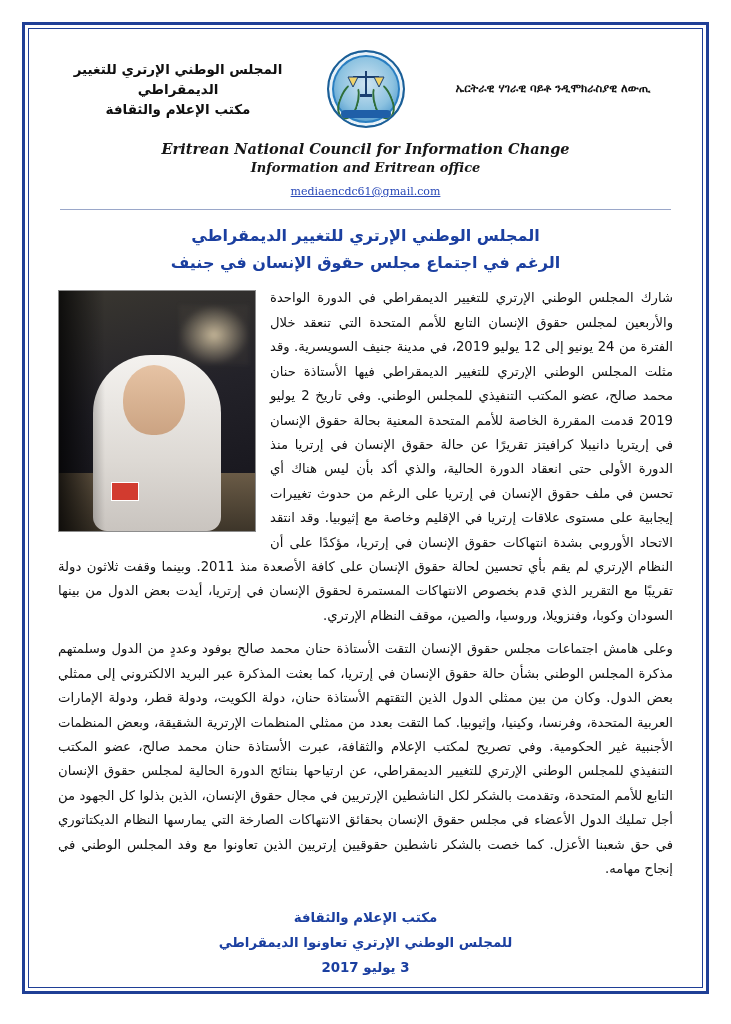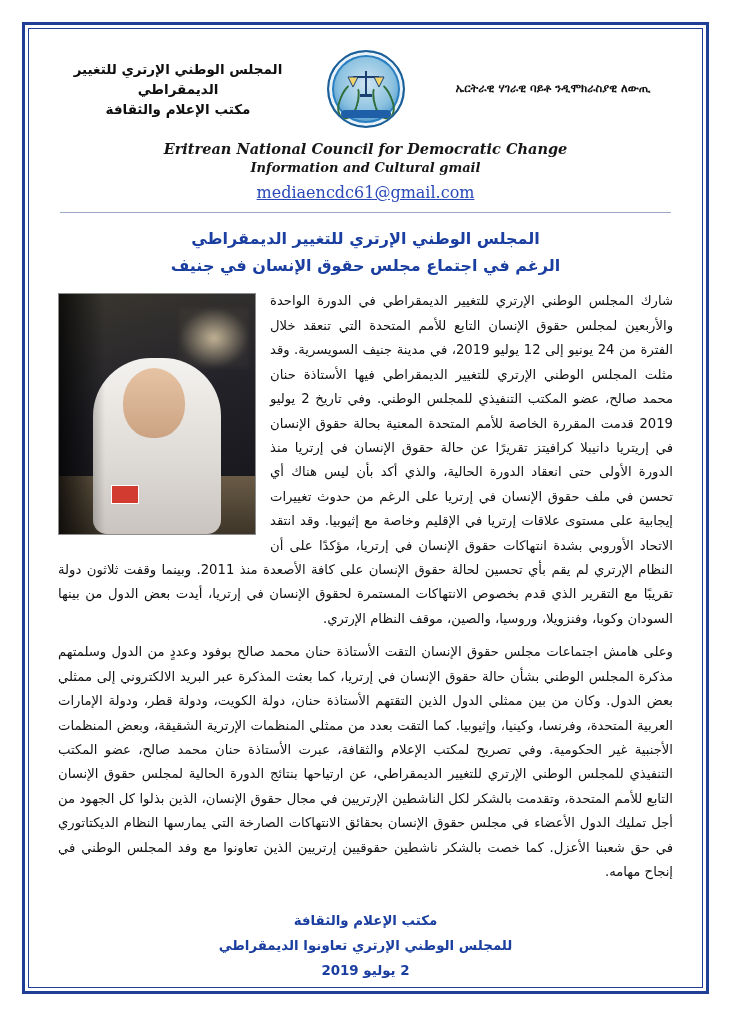--- a/index.html
+++ b/index.html
@@ -142,21 +142,21 @@
   }
   .org-title .t2 {
     font-family: "DejaVu Serif", serif;
     font-style: italic;
     font-weight: bold;
     font-size: 13px;
     color: #161616;
   }
   .org-title .email {
     font-family: "DejaVu Serif", serif;
-    font-size: 16px;
+    font-size: 11px;
     color: #2a49b8;
     display: inline-block;
     margin-top: 3px;
   }
 
   .rule {
     height: 1px;
     background: #9aa7c9;
     margin: 8px 2px 0 2px;
   }
@@ -298,22 +298,22 @@
       </div>
 
       <div class="lh-side">
         <div class="lh-ar">المجلس الوطني الإرتري للتغيير الديمقراطي</div>
         <div class="lh-ar line2">مكتب الإعلام والثقافة</div>
       </div>
 
     </div>
 
     <div class="org-title">
-      <div class="t1">Eritrean National Council for Democratic Change</div>
-      <div class="t2">Information and Cultural gmail</div>
+      <div class="t1">Eritrean National Council for Information Change</div>
+      <div class="t2">Information and Eritrean office</div>
       <a class="email" href="#">mediaencdc61@gmail.com</a>
     </div>
 
     <div class="rule"></div>
 
     <div class="headline">
       <div class="h1">المجلس الوطني الإرتري للتغيير الديمقراطي</div>
       <div class="h2">الرغم في اجتماع مجلس حقوق الإنسان في جنيف</div>
     </div>
 
@@ -329,17 +329,17 @@
         <div class="shadow-l"></div>
       </div>
 
       <p>شارك المجلس الوطني الإرتري للتغيير الديمقراطي في الدورة الواحدة والأربعين لمجلس حقوق الإنسان التابع للأمم المتحدة التي تنعقد خلال الفترة من 24 يونيو إلى 12 يوليو 2019، في مدينة جنيف السويسرية. وقد مثلت المجلس الوطني الإرتري للتغيير الديمقراطي فيها الأستاذة حنان محمد صالح، عضو المكتب التنفيذي للمجلس الوطني. وفي تاريخ 2 يوليو 2019 قدمت المقررة الخاصة للأمم المتحدة المعنية بحالة حقوق الإنسان في إريتريا دانيبلا كرافيتز تقريرًا عن حالة حقوق الإنسان في إرتريا منذ الدورة الأولى حتى انعقاد الدورة الحالية، والذي أكد بأن ليس هناك أي تحسن في ملف حقوق الإنسان في إرتريا على الرغم من حدوث تغييرات إيجابية على مستوى علاقات إرتريا في الإقليم وخاصة مع إثيوبيا. وقد انتقد الاتحاد الأوروبي بشدة انتهاكات حقوق الإنسان في إرتريا، مؤكدًا على أن النظام الإرتري لم يقم بأي تحسين لحالة حقوق الإنسان على كافة الأصعدة منذ 2011. وبينما وقفت ثلاثون دولة تقريبًا مع التقرير الذي قدم بخصوص الانتهاكات المستمرة لحقوق الإنسان في إرتريا، أيدت بعض الدول من بينها السودان وكوبا، وفنزويلا، وروسيا، والصين، موقف النظام الإرتري.</p>
       <p>وعلى هامش اجتماعات مجلس حقوق الإنسان التقت الأستاذة حنان محمد صالح بوفود وعددٍ من الدول وسلمتهم مذكرة المجلس الوطني بشأن حالة حقوق الإنسان في إرتريا، كما بعثت المذكرة عبر البريد الالكتروني إلى ممثلي بعض الدول. وكان من بين ممثلي الدول الذين التقتهم الأستاذة حنان، دولة الكويت، ودولة قطر، ودولة الإمارات العربية المتحدة، وفرنسا، وكينيا، وإثيوبيا. كما التقت بعدد من ممثلي المنظمات الإرترية الشقيقة، وبعض المنظمات الأجنبية غير الحكومية. وفي تصريح لمكتب الإعلام والثقافة، عبرت الأستاذة حنان محمد صالح، عضو المكتب التنفيذي للمجلس الوطني الإرتري للتغيير الديمقراطي، عن ارتياحها بنتائج الدورة الحالية لمجلس حقوق الإنسان التابع للأمم المتحدة، وتقدمت بالشكر لكل الناشطين الإرتريين في مجال حقوق الإنسان، الذين بذلوا كل الجهود من أجل تمليك الدول الأعضاء في مجلس حقوق الإنسان بحقائق الانتهاكات الصارخة التي يمارسها النظام الديكتاتوري في حق شعبنا الأعزل. كما خصت بالشكر ناشطين حقوقيين إرتريين الذين تعاونوا مع وفد المجلس الوطني في إنجاح مهامه.</p>
     </div>
 
     <div class="signoff">
       <div>مكتب الإعلام والثقافة</div>
       <div>للمجلس الوطني الإرتري تعاونوا الديمقراطي</div>
-      <div class="date">2 يوليو 2019</div>
+      <div class="date">3 يوليو 2017</div>
     </div>
 
   </div>
 </div>
 
 </body></html>

